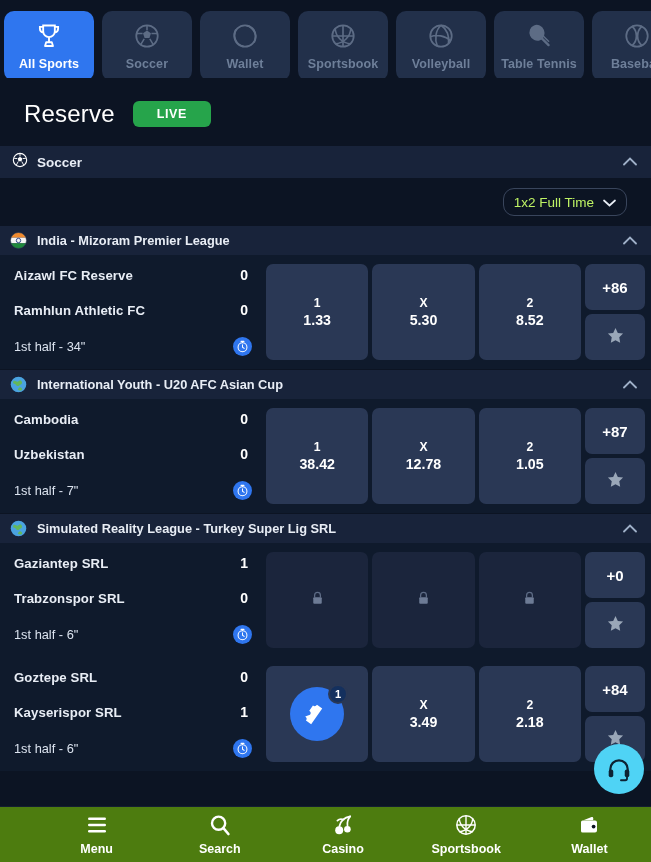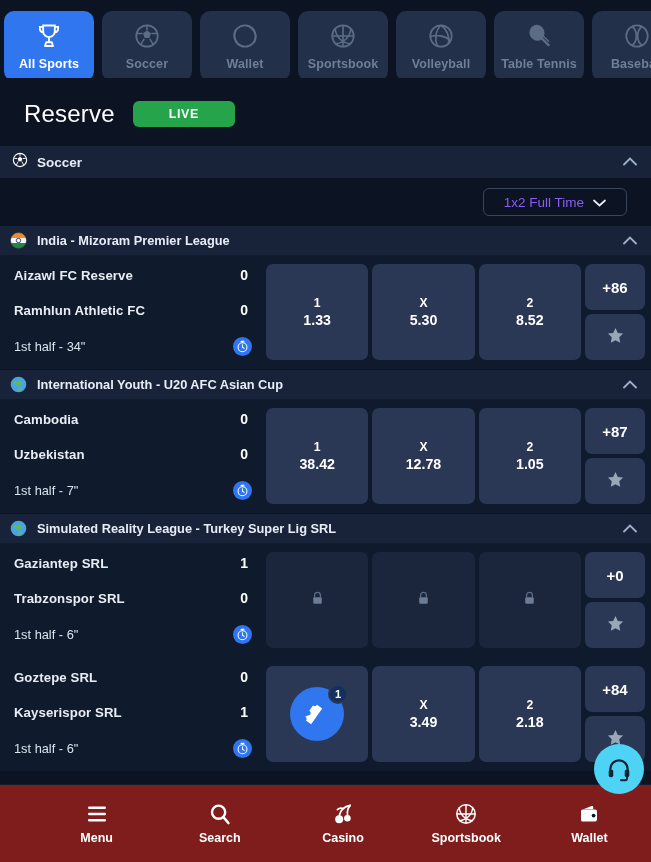--- a/index.html
+++ b/index.html
@@ -38,40 +38,40 @@
 
   
   .matches-head {
     display: flex; align-items: center; gap: 18px;
     padding: 22px 0 18px 24px;
   }
   .matches-title { font-size: 24px; color: #ffffff; font-weight: 400; letter-spacing: .2px; }
   .live-badge {
     background: #26a44b; color: #fff; font-size: 12.5px; font-weight: bold;
     letter-spacing: .6px; border-radius: 6px;
-    width: 102px; height: 26px; display: flex; align-items: center; justify-content: center;
+    width: 78px; height: 26px; display: flex; align-items: center; justify-content: center;
     cursor: pointer;
   }
 
   
   .sport-group-head {
     background: #18233a; height: 32px;
     display: flex; align-items: center;
     padding: 0 14px 0 12px; cursor: pointer;
   }
   .sport-group-head .sg-left { display: flex; align-items: center; gap: 9px; flex: 1; }
   .sport-group-head .sg-title { font-size: 13.5px; color: #e8edf5; font-weight: bold; }
 
   
   .market-row { display: flex; justify-content: flex-end; padding: 10px 24px 9px 0; }
   .market-select {
-    border: 1px solid #39455c; border-radius: 6px;
-    background: transparent; color: #8b5cf6;
+    border: 1px solid #39455c; border-radius: 11px;
+    background: transparent; color: #bef264;
     font-size: 13.5px; height: 28px;
-    padding: 0 20px; display: flex; align-items: center; gap: 9px;
+    padding: 0 10px; display: flex; align-items: center; gap: 9px;
     cursor: pointer;
   }
 
   
   .league-head {
     background: #18233a; height: 30px;
     display: flex; align-items: center;
     padding: 0 14px 0 10px; cursor: pointer;
     border-top: 1px solid #0c1423;
   }
@@ -146,21 +146,21 @@
   .support-fab {
     position: absolute; right: 7px; bottom: 68px;
     width: 50px; height: 50px; border-radius: 50%;
     background: #4fd3f5; display: flex; align-items: center; justify-content: center;
     cursor: pointer; z-index: 20;
   }
 
   
   .bottom-nav {
     position: absolute; left: 0; right: 0; bottom: 0;
-    height: 78px; background: #7f1d1d;
+    height: 56px; background: #4d7c0f;
     display: flex; align-items: center;
     border-top: 1px solid #141e31;
     padding-left: 35px;
   }
   .nav-item {
     flex: 1; display: flex; flex-direction: column;
     align-items: center; justify-content: center; gap: 5px;
     cursor: pointer; height: 100%;
   }
   .nav-label { font-size: 12.5px; color: #ffffff; font-weight: bold; }

